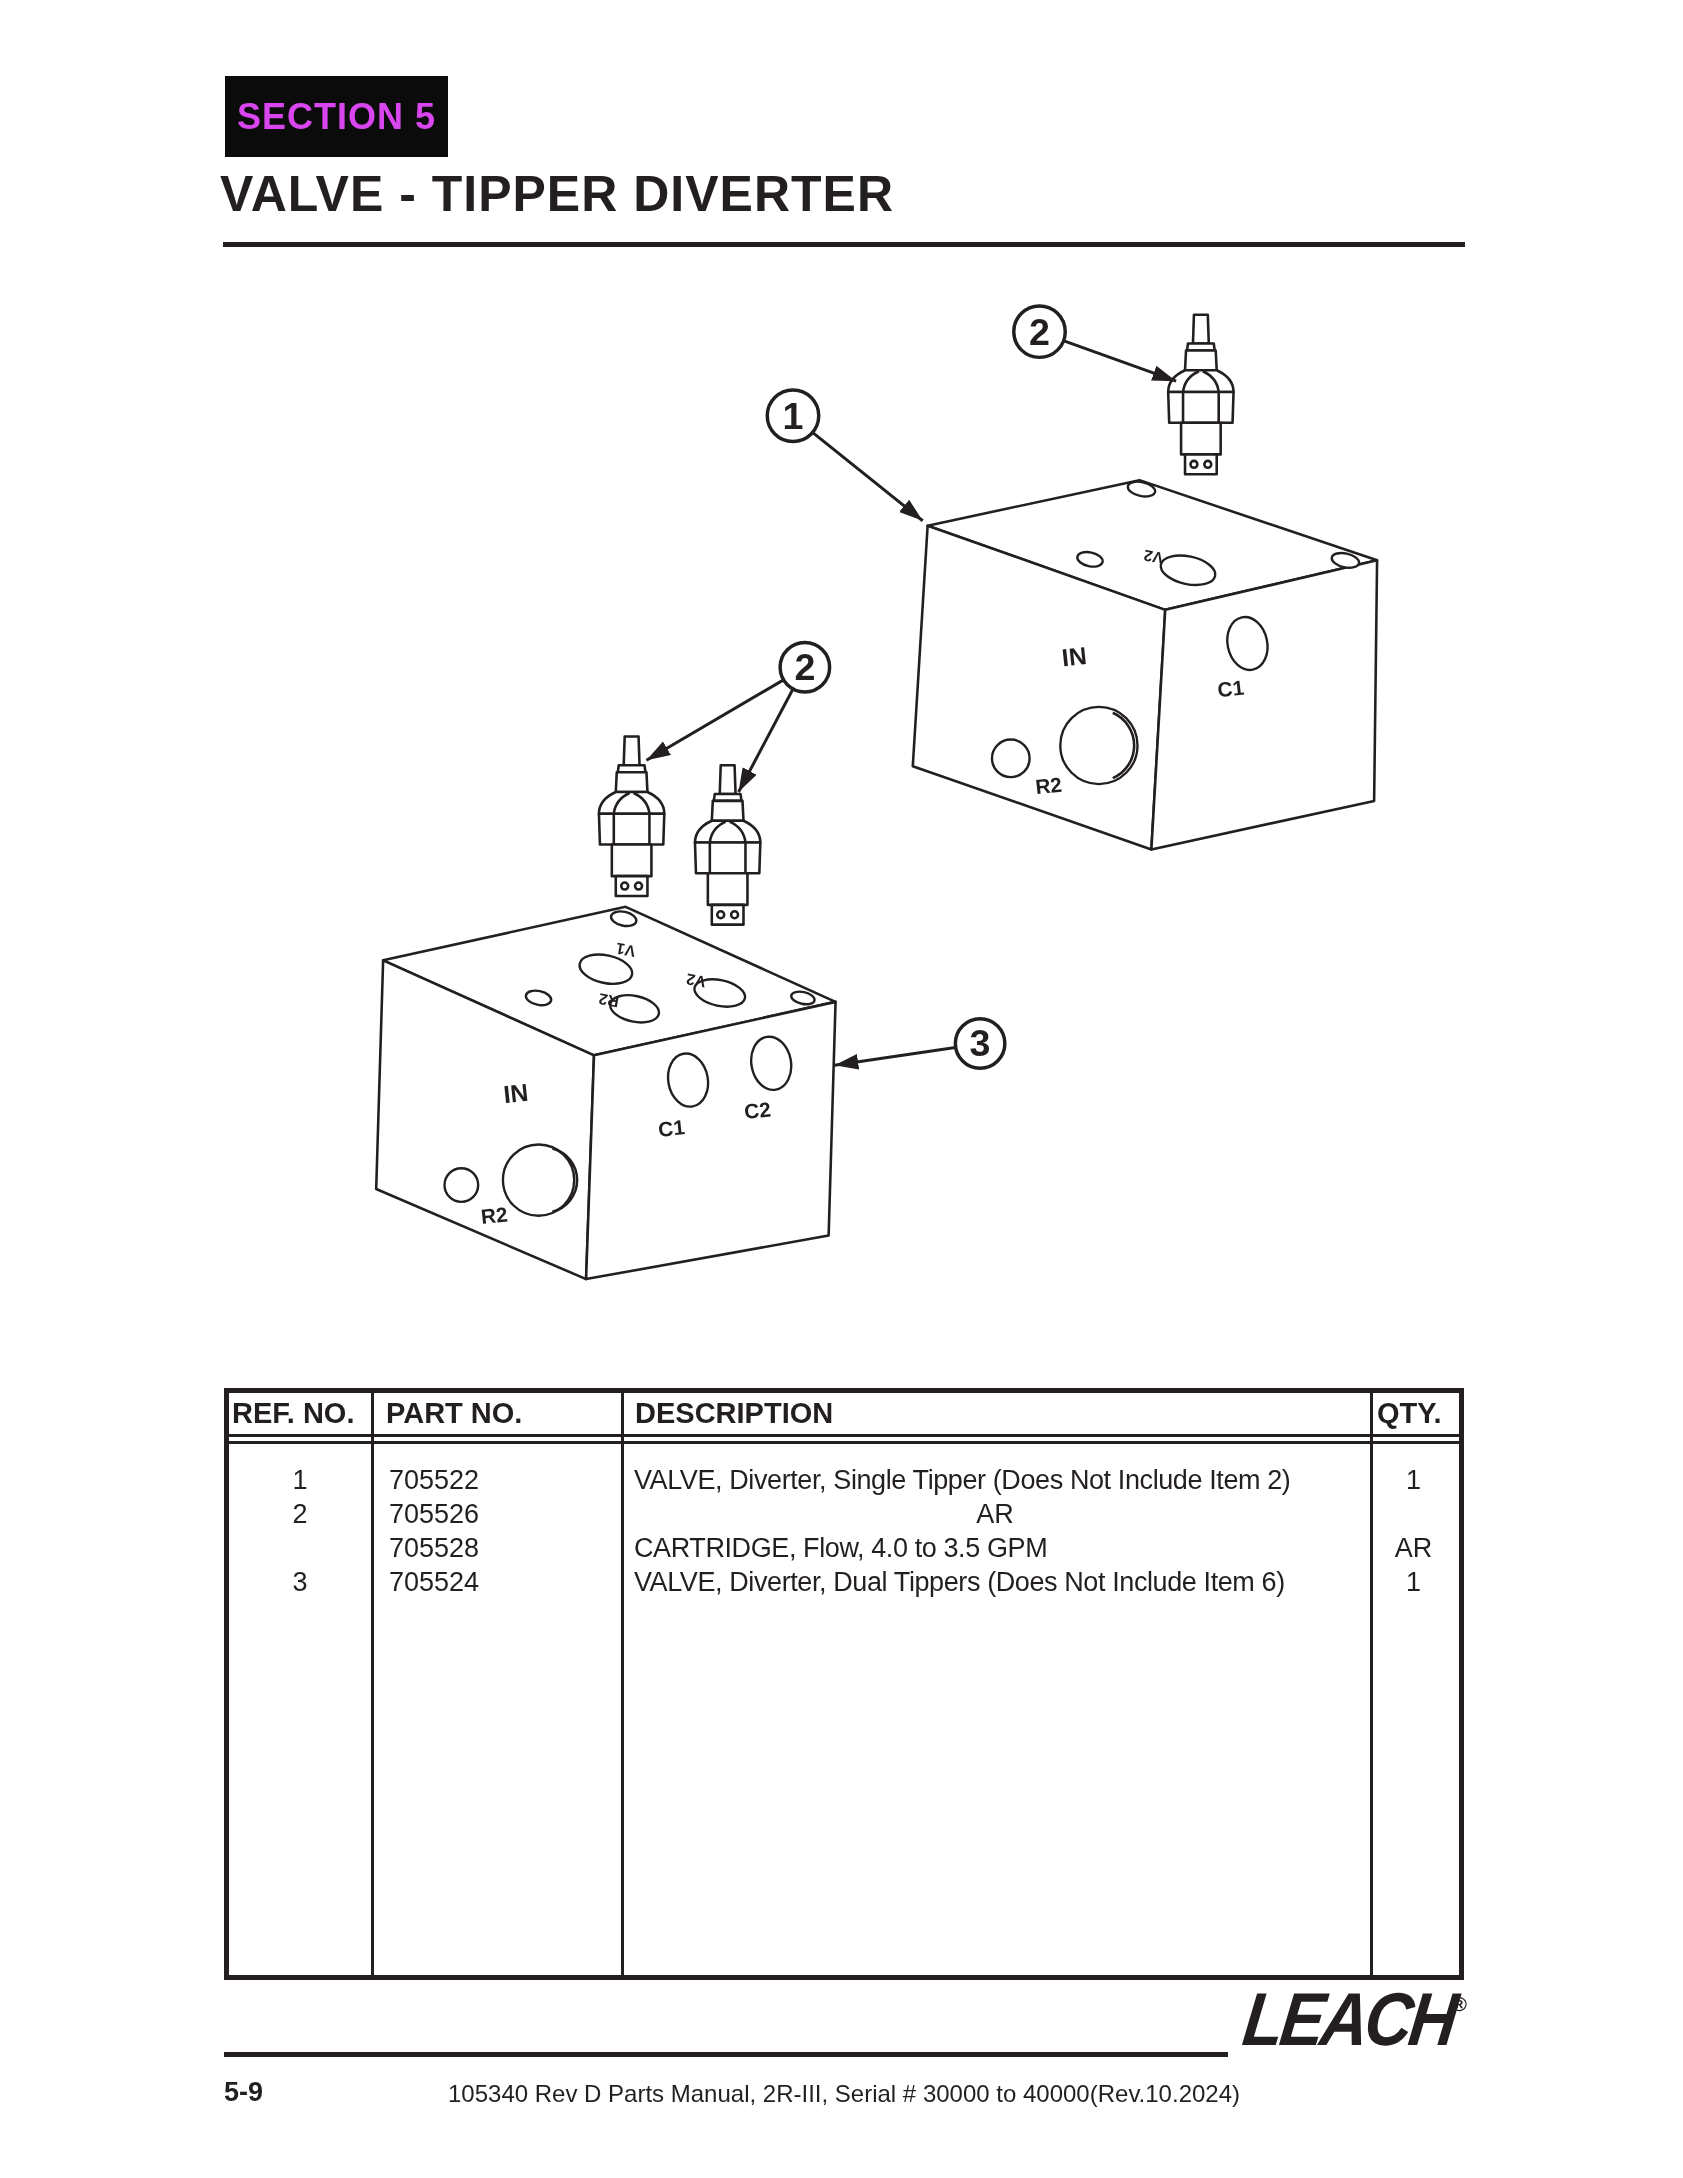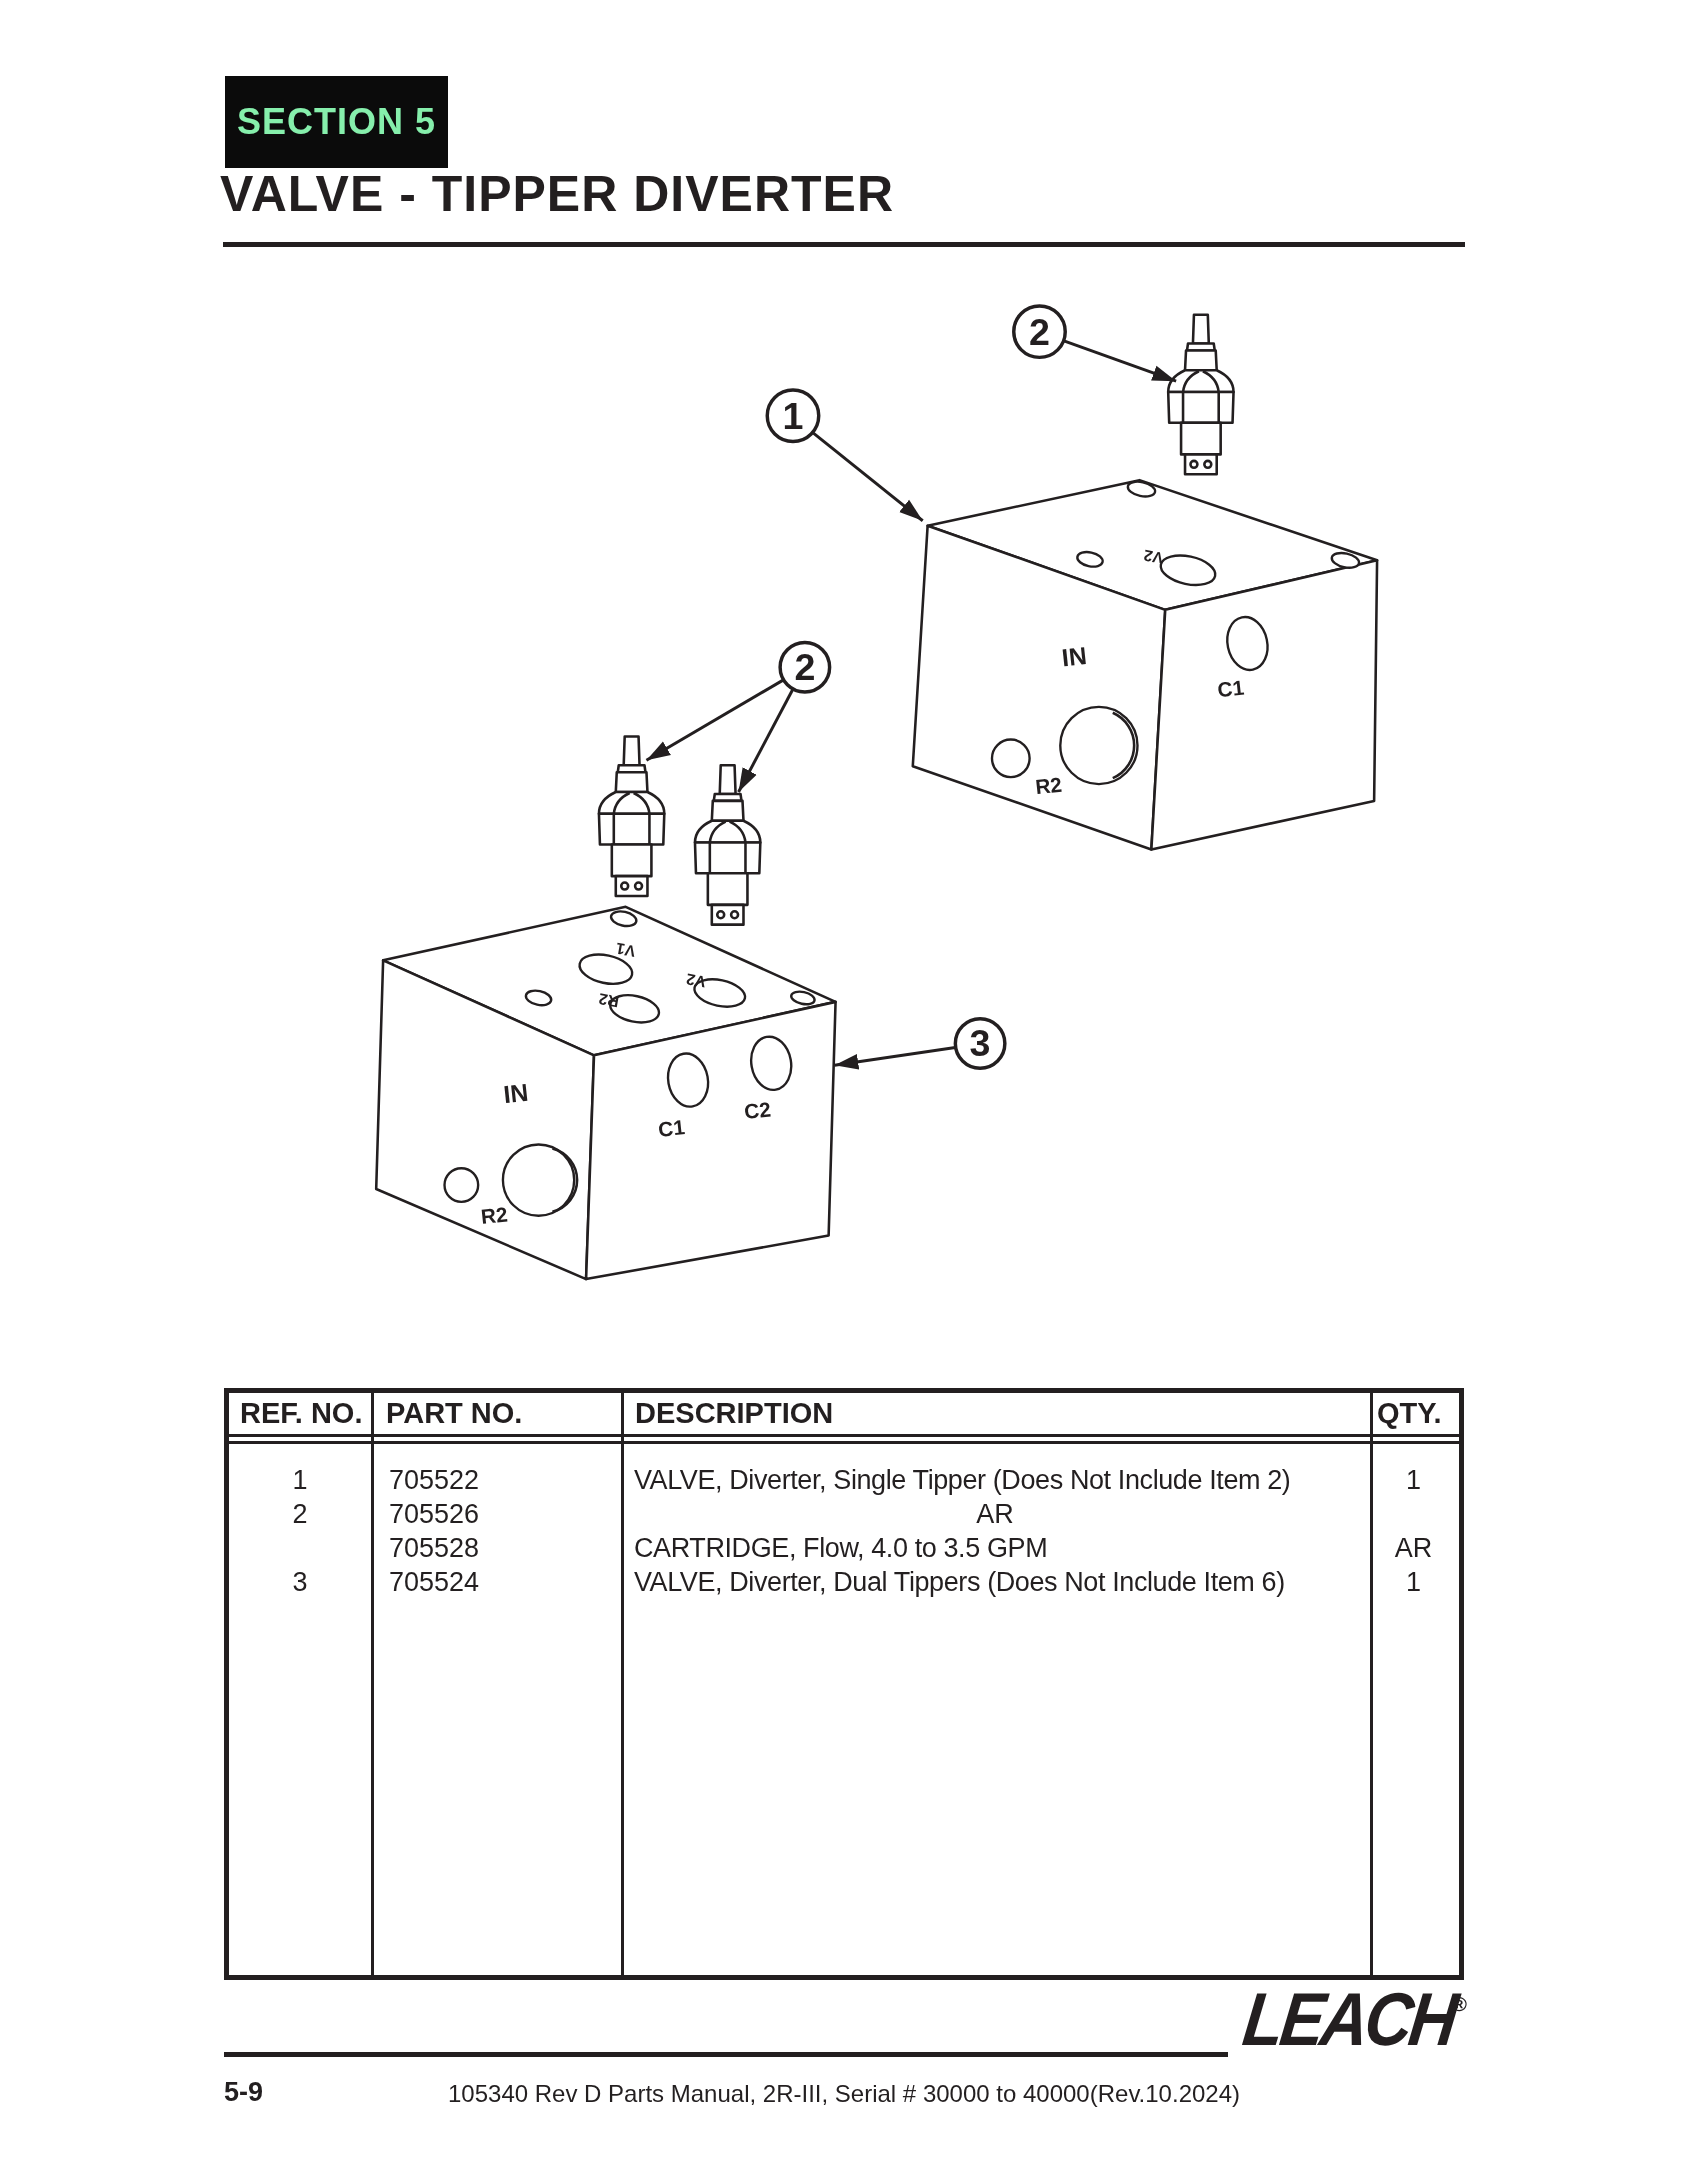--- a/index.html
+++ b/index.html
@@ -1,22 +1,22 @@
 <!DOCTYPE html>
 <html><head>
 <meta charset="utf-8">
 <style>
   html, body { margin:0; padding:0; background:#ffffff; }
   .page {
     position:relative; width:1683px; height:2178px; background:#ffffff;
     font-family:"Liberation Sans", sans-serif; color:#231f20; overflow:hidden;
   }
   .section-badge {
-    position:absolute; left:225px; top:76px; width:223px; height:92px;
-    background:#0b0b0b; color:#86efac; display:flex; align-items:center; justify-content:center;
+    position:absolute; left:225px; top:76px; width:223px; height:81px;
+    background:#0b0b0b; color:#d946ef; display:flex; align-items:center; justify-content:center;
     font-size:36px; font-weight:bold; letter-spacing:1px;
   }
   .page-title {
     position:absolute; left:220px; top:165px;
     font-size:50px; font-weight:bold; letter-spacing:1px; white-space:nowrap;
   }
   .title-rule {
     position:absolute; left:223px; top:242px; width:1242px; height:5px; background:#231f20;
   }
   .diagram-svg { position:absolute; left:0; top:0; pointer-events:none; }
@@ -28,21 +28,21 @@
   }
   .col-rule { position:absolute; top:0; bottom:0; width:3px; background:#231f20; }
   .col-rule.c1 { left:142px; } .col-rule.c2 { left:392px; } .col-rule.c3 { left:1141px; }
   .hdr-line { position:absolute; left:0; right:0; height:3px; background:#231f20; }
   .hdr-line.l1 { top:41px; } .hdr-line.l2 { top:48px; }
   .thead {
     position:absolute; top:0; left:0; right:0; height:41px;
     display:grid; grid-template-columns:142px 250px 748px 89px; align-items:center;
     font-weight:bold; font-size:29px;
   }
-  .th { white-space:nowrap; padding-left:11px; }
+  .th { white-space:nowrap; padding-left:3px; }
   .th.part { padding-left:15px; } .th.desc { padding-left:14px; } .th.qty { padding-left:8px; }
   .tbody {
     position:absolute; top:50px; left:0; right:0; padding-top:20px;
     display:flex; flex-direction:column; font-size:27px;
   }
   .tr {
     display:grid; grid-template-columns:142px 250px 748px 89px;
     height:34px; align-items:center;
   }
   .td { white-space:nowrap; }

